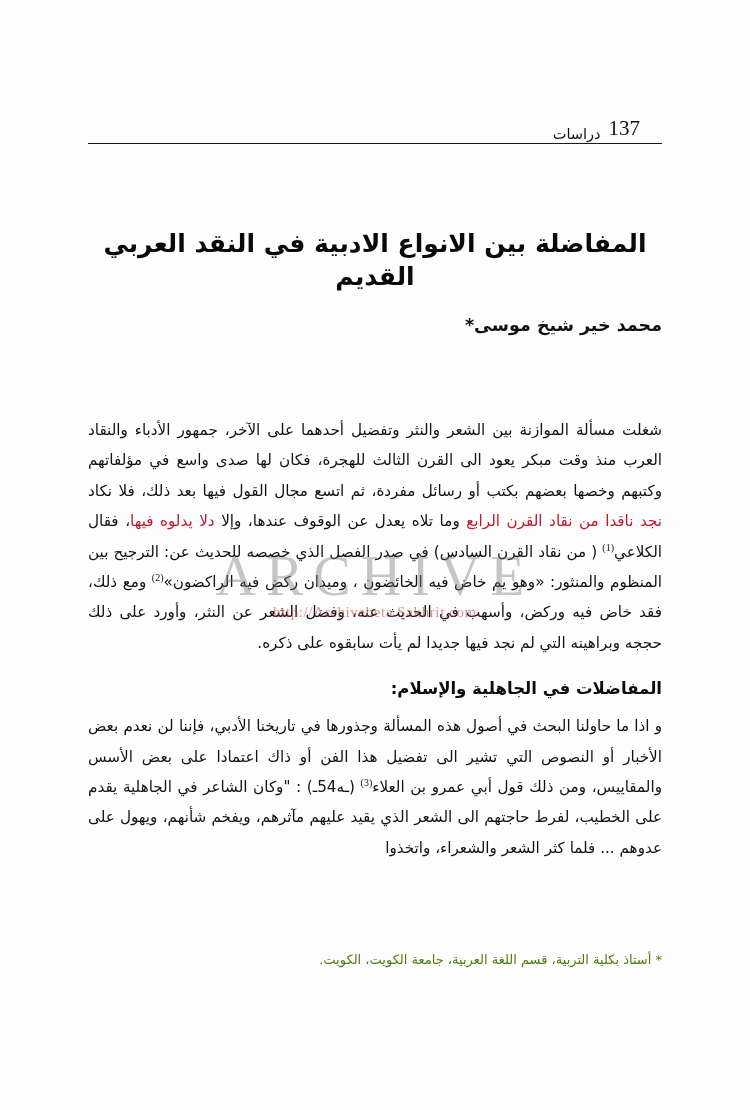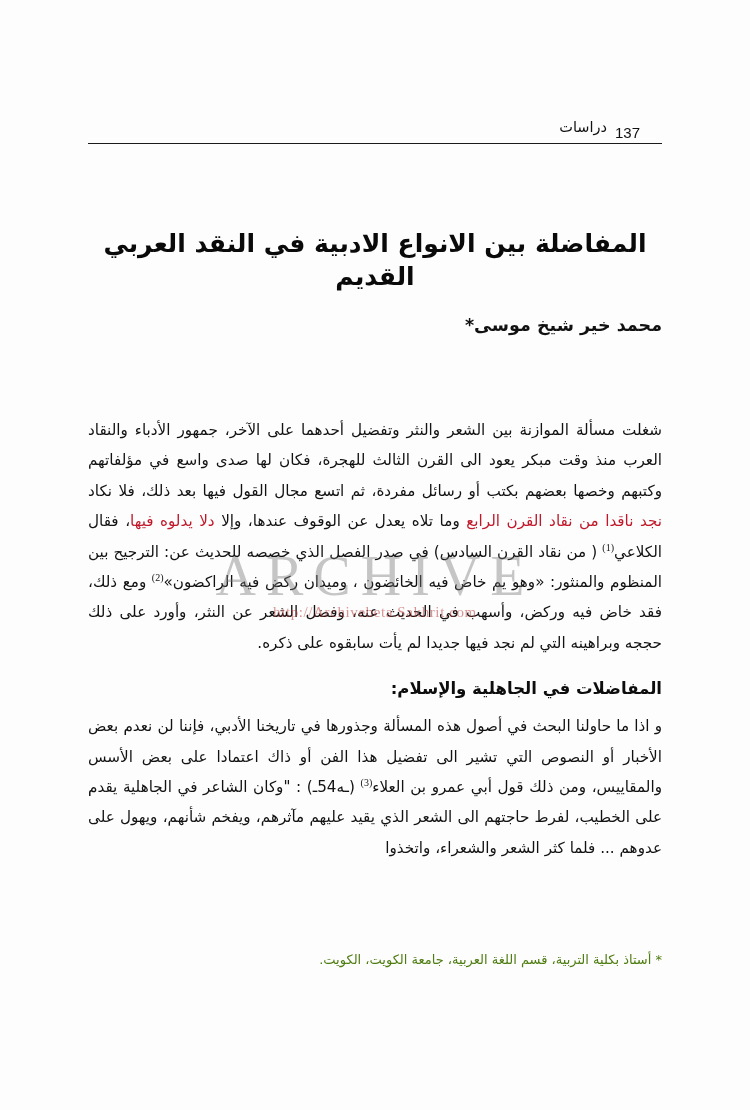--- a/index.html
+++ b/index.html
@@ -42,30 +42,30 @@
     position: absolute;
     right: 88px;
     left: 88px;
     top: 143px;
     border-bottom: 1.2px solid #1a1a1a;
   }
   .header-text {
     font-size: 14.5px;
     letter-spacing: 0.5px;
     color: #111;
-    padding-bottom: 9px;
+    padding-bottom: 2px;
     padding-right: 8px;
     white-space: nowrap;
   }
   .page-number {
-    font-size: 15px;
+    font-size: 21px;
     color: #111;
     padding-bottom: 3px;
     padding-right: 22px;
-    font-family: Liberation Sans, sans-serif;
+    font-family: Liberation Serif, serif;
   }
 
   
   .title {
     position: absolute;
     top: 228px;
     right: 88px;
     left: 88px;
     text-align: center;
     font-size: 25px;

